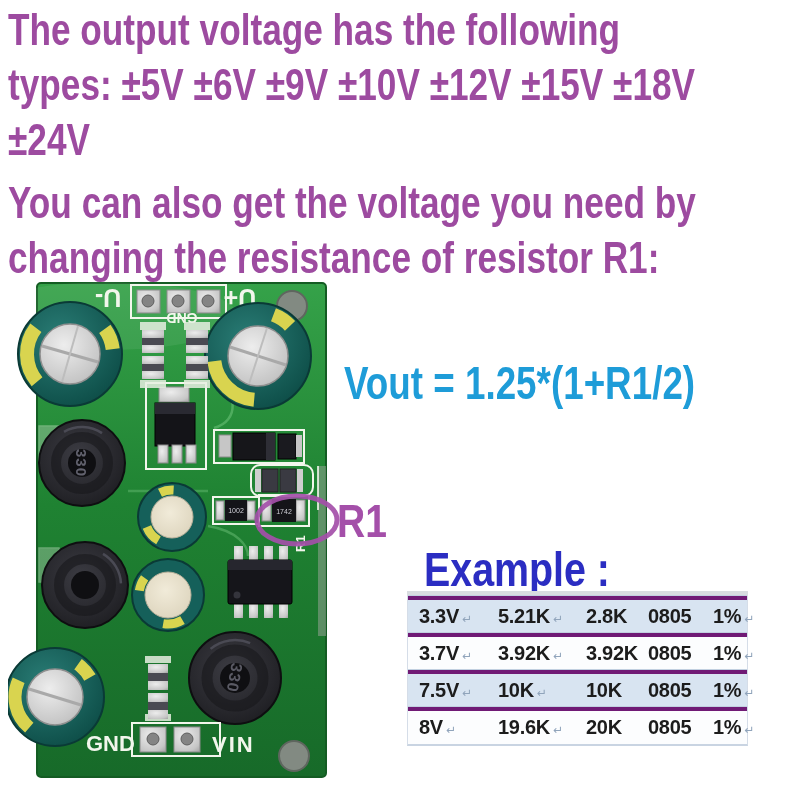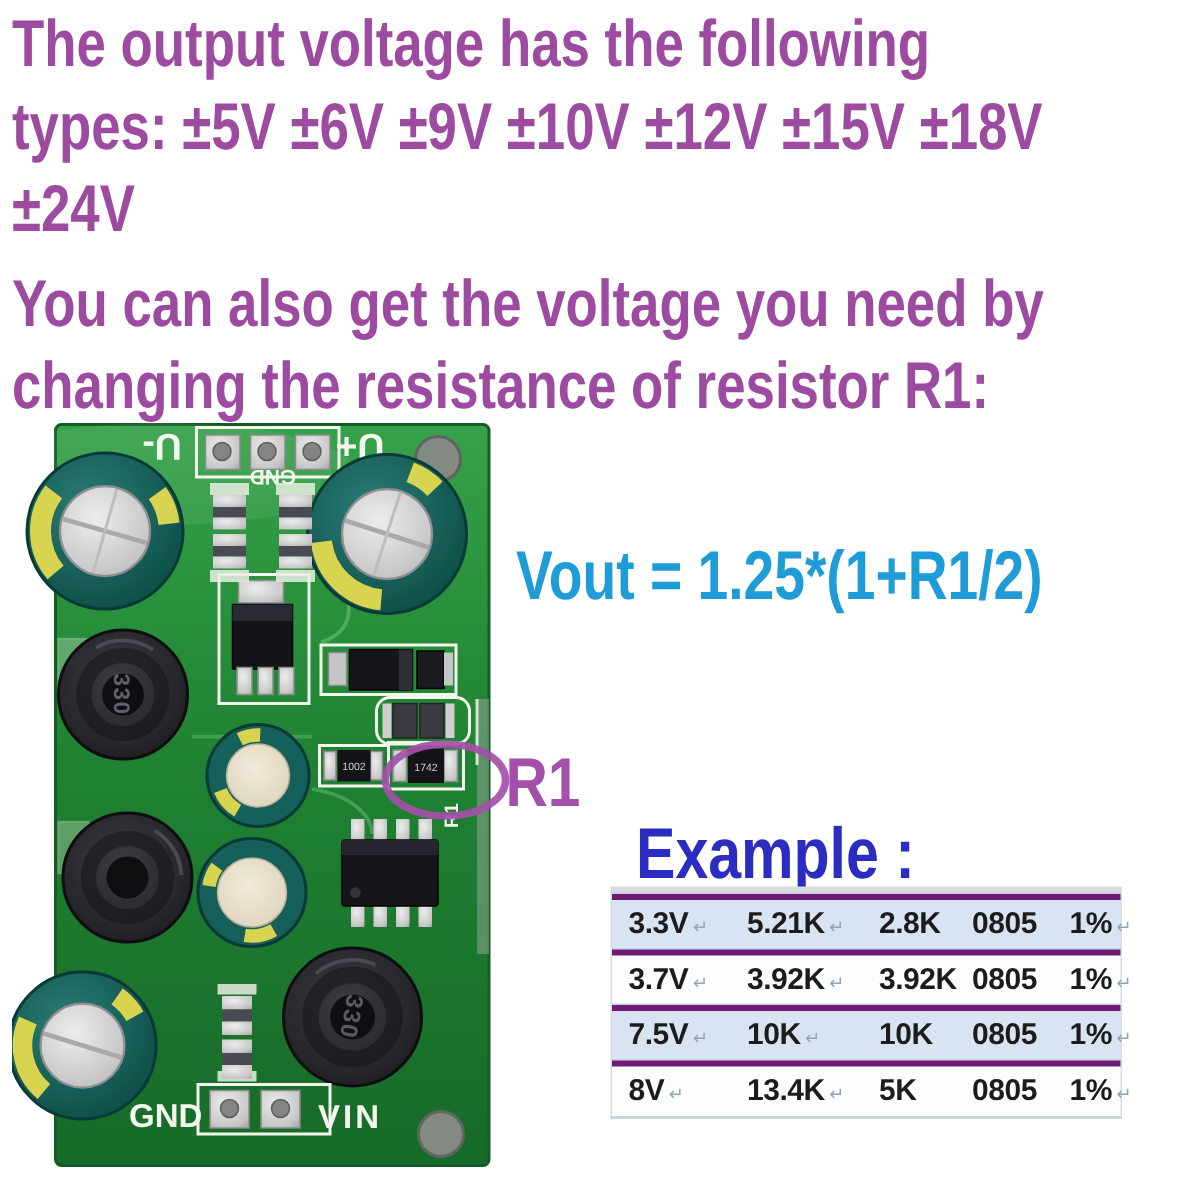--- a/index.html
+++ b/index.html
@@ -321,19 +321,19 @@
   <div class="t-row alt">
     <div class="c1"><span class="v">7.5V</span><span class="mark">↵</span></div>
     <div class="c2"><span class="v">10K</span><span class="mark">↵</span></div>
     <div class="c3"><span class="v">10K</span></div>
     <div class="c4"><span class="v">0805</span></div>
     <div class="c5"><span class="v">1%</span><span class="mark">↵</span></div>
   </div>
 
   <div class="t-row">
     <div class="c1"><span class="v">8V</span><span class="mark">↵</span></div>
-    <div class="c2"><span class="v">13.4K</span><span class="mark">↵</span></div>
-    <div class="c3"><span class="v">5K</span></div>
+    <div class="c2"><span class="v">19.6K</span><span class="mark">↵</span></div>
+    <div class="c3"><span class="v">20K</span></div>
     <div class="c4"><span class="v">0805</span></div>
     <div class="c5"><span class="v">1%</span><span class="mark">↵</span></div>
   </div>
 </div>
 </div>
 
 </body></html>

